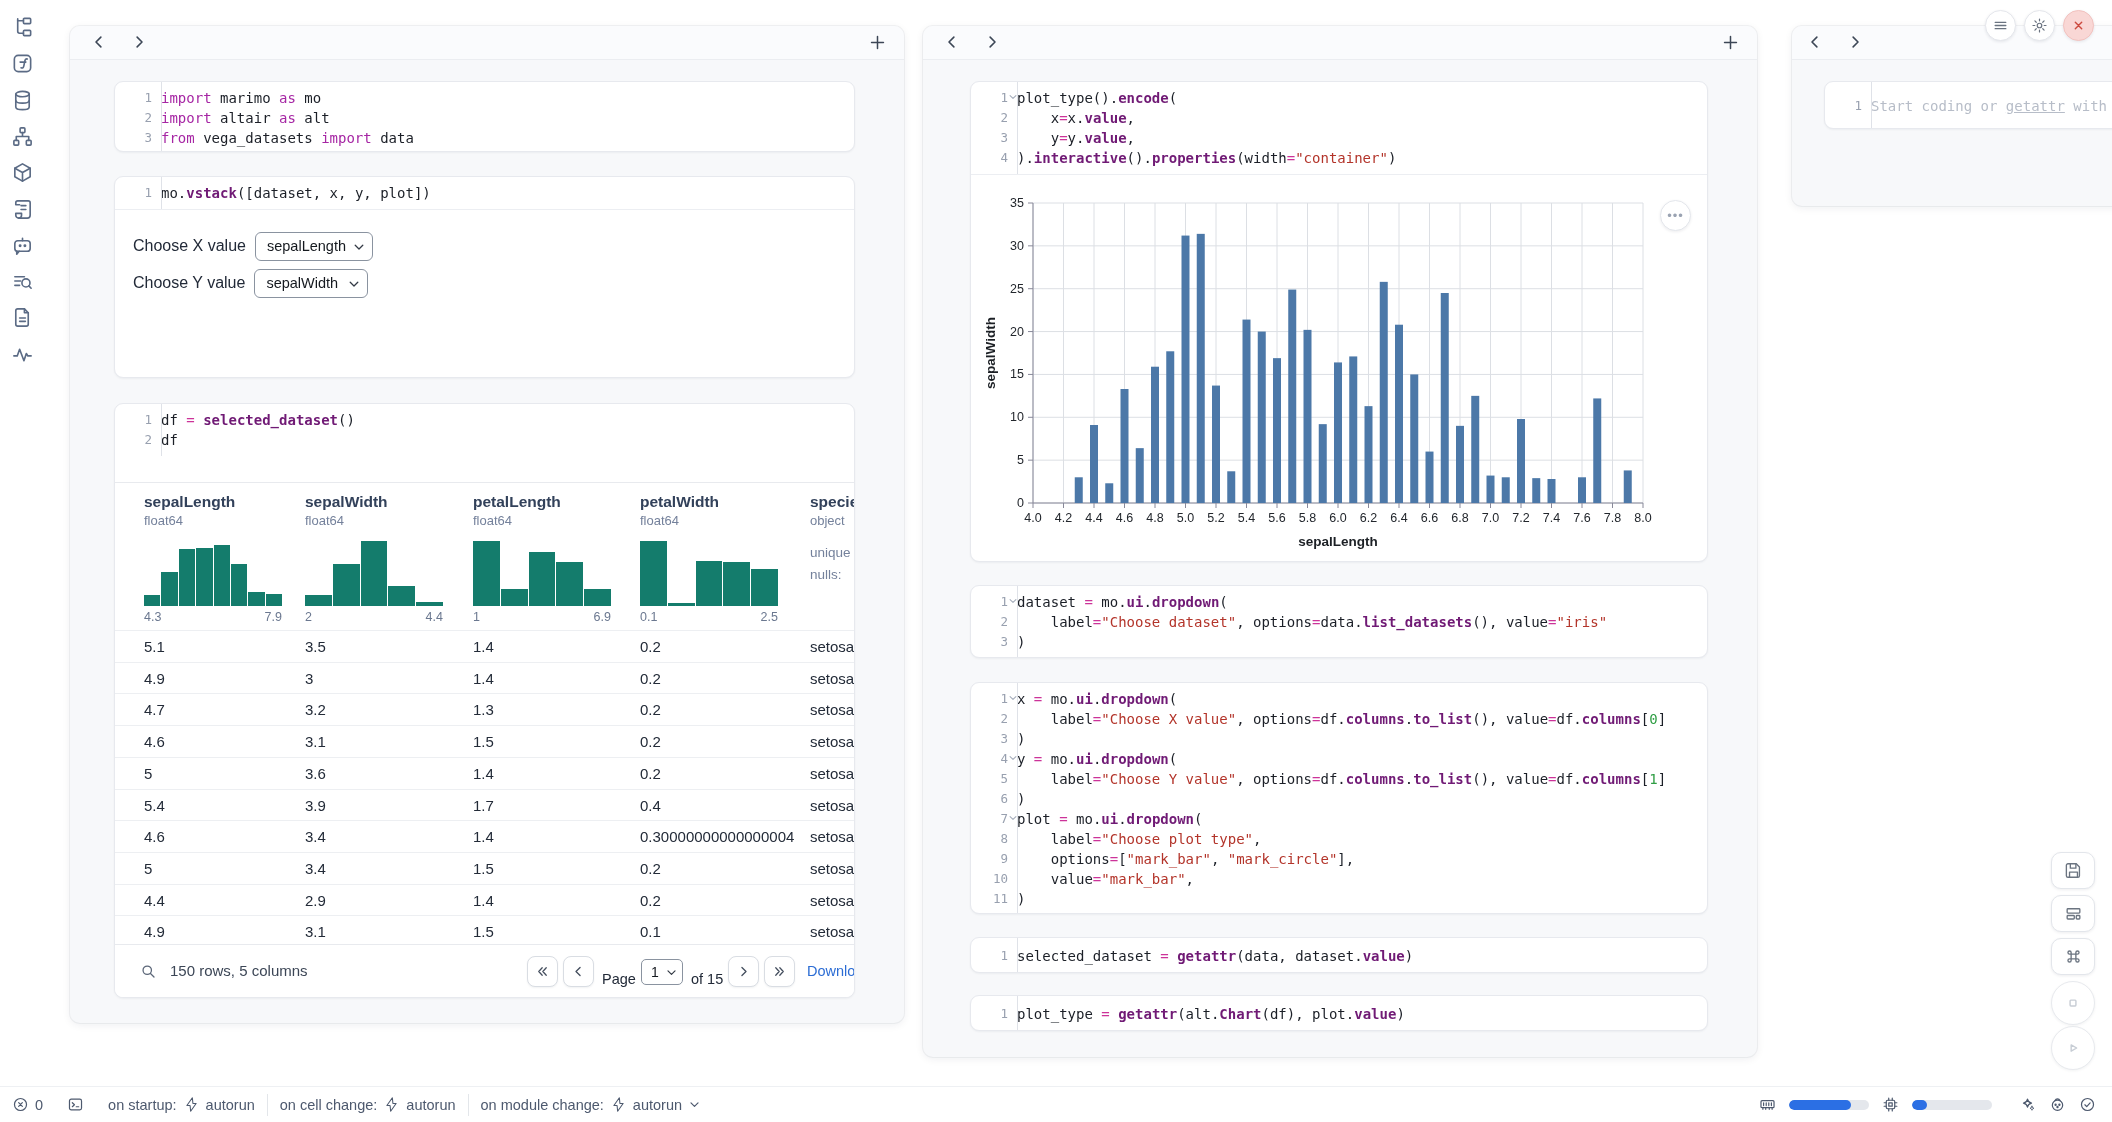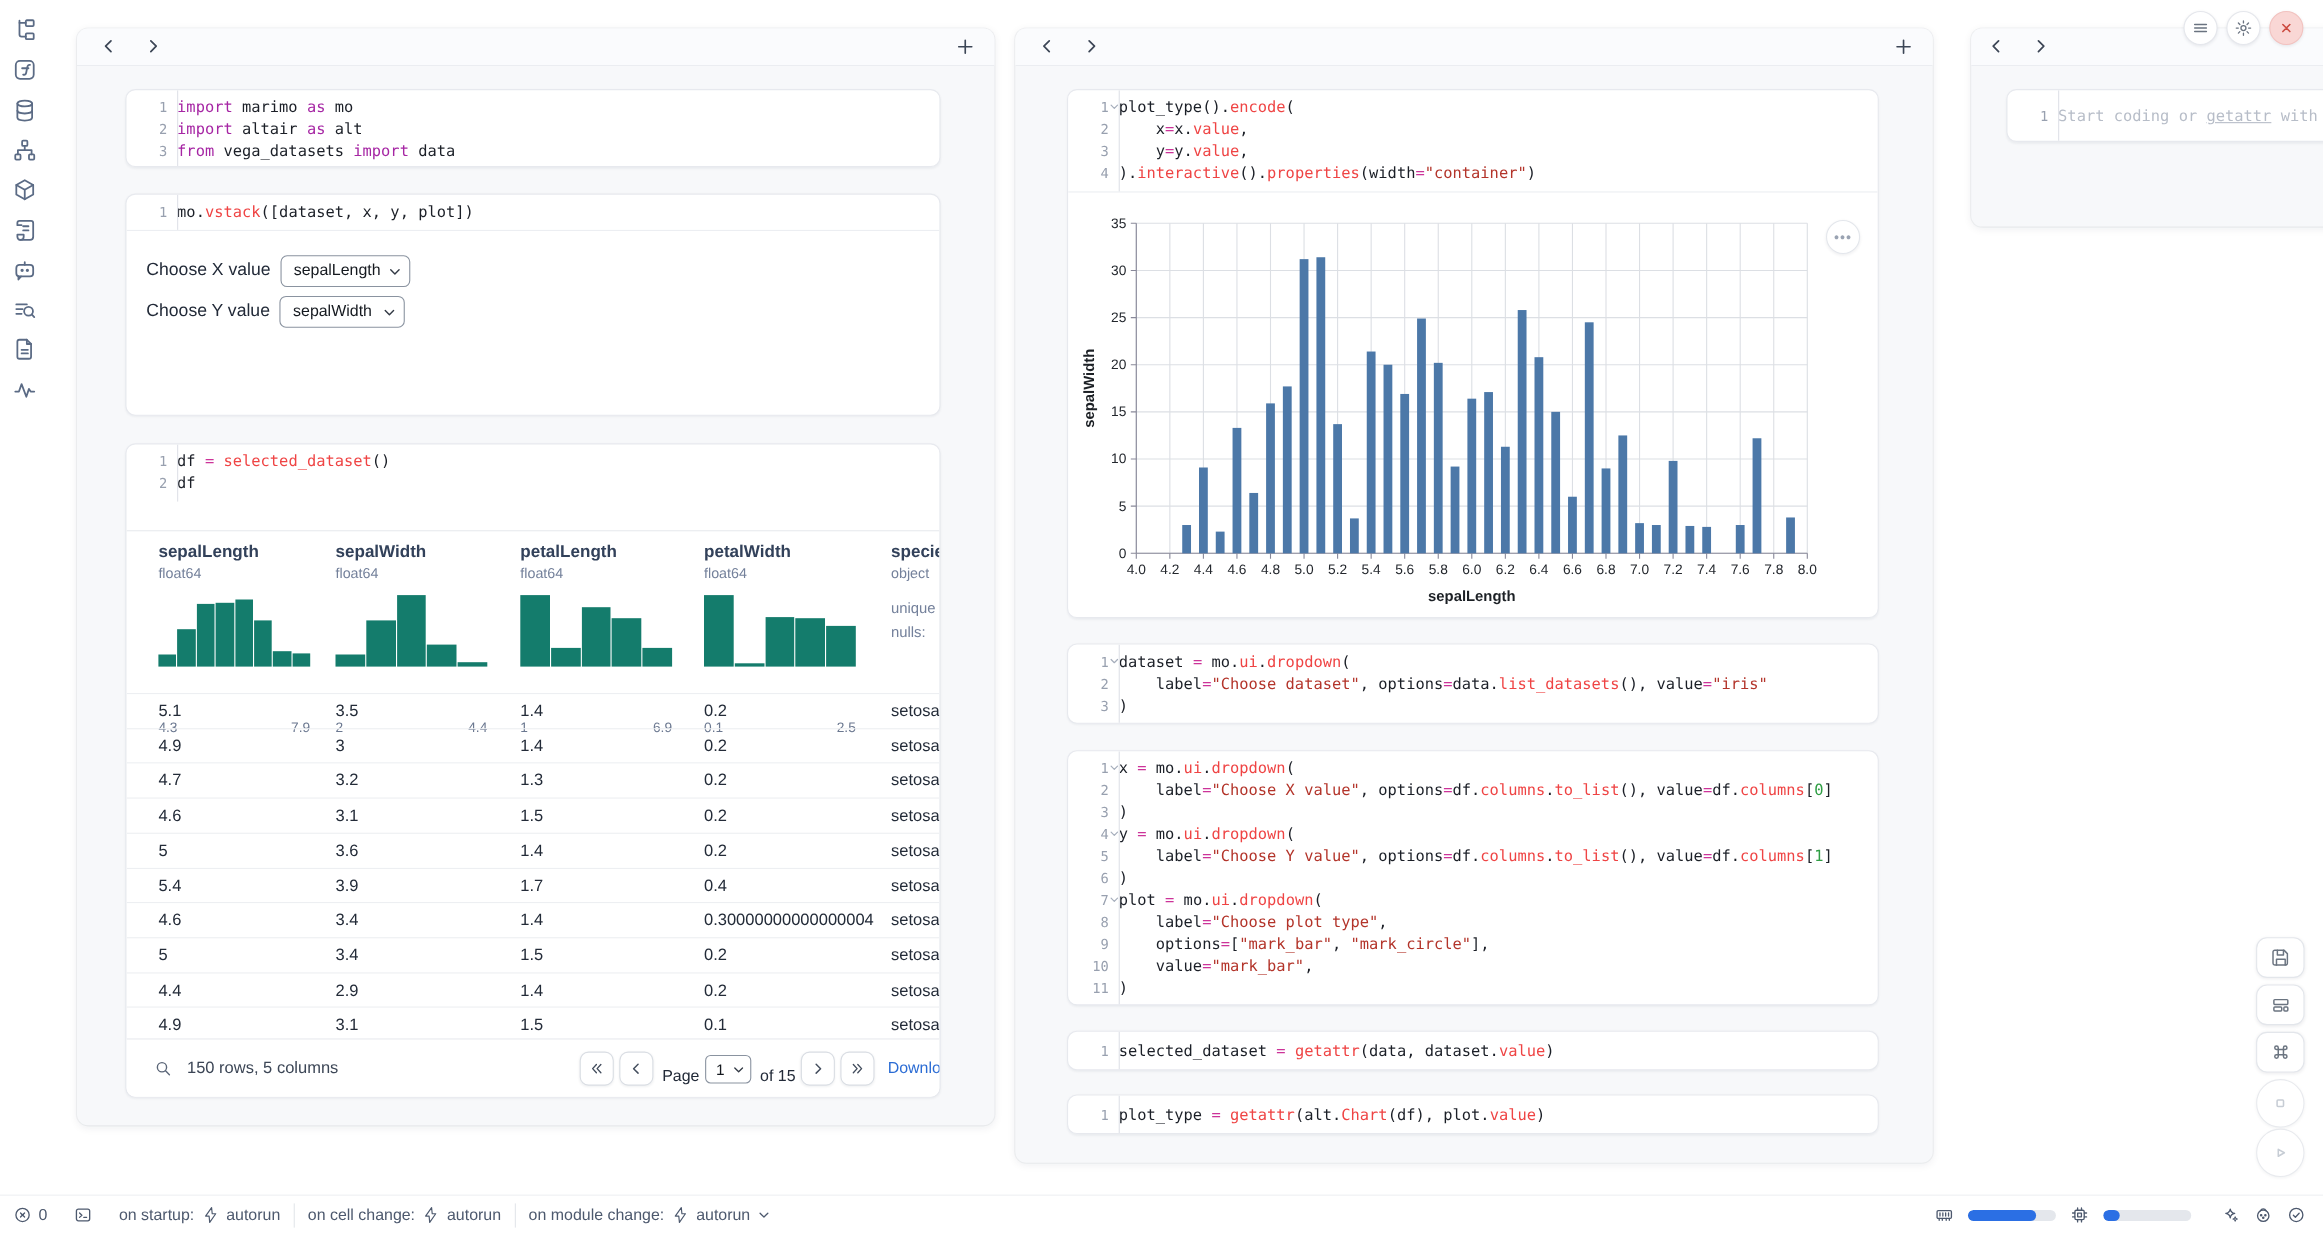--- a/index.html
+++ b/index.html
@@ -28,42 +28,42 @@
         box-shadow:0 1px 2px rgba(20,30,50,.05);overflow:hidden;}
   .code{position:relative;padding:6px 0;}
   .code:before{content:"";position:absolute;left:46px;top:0;bottom:0;width:1px;background:#dfe2e8;}
   .cl{display:flex;height:20px;line-height:20px;font-family:"DejaVu Sans Mono",monospace;font-size:14px;}
   .g{width:46px;flex:0 0 46px;text-align:right;padding-right:9px;color:#98a0af;font-size:12.5px;
      font-family:"DejaVu Sans Mono",monospace;position:relative;}
   .fold{position:absolute;right:-1px;top:4px;color:#a5adbb;cursor:pointer;}
   .fold svg{width:10px;height:10px;}
   .c{white-space:pre;color:#1b1f27;}
   .tk-k{color:#a626a4;}
-  .tk-f{color:#ef4444;}
+  .tk-f{color:#701a75;font-weight:bold;}
   .tk-s{color:#b3342a;}
   .tk-o{color:#cc3399;}
   .tk-n{color:#2f9e44;}
 
   
   .form{position:absolute;left:18px;top:240px;right:10px;}
   .form-row{display:flex;align-items:center;height:30px;margin-bottom:7px;}
   .form-label{font-size:16px;color:#222a38;margin-right:9px;}
   .sel{position:relative;height:29px;border:1px solid #8a93a0;border-radius:6px;background:#fff;
        display:flex;align-items:center;padding:0 26px 0 11px;font-size:14.5px;color:#15191f;cursor:pointer;}
   .sel .chev{position:absolute;right:6px;top:7px;color:#333a45;}
   .sel .chev svg{width:14px;height:14px;}
 
   
   .twrap{position:absolute;left:0;right:0;overflow:hidden;border-top:1px solid #e8eaee;}
   .thr{position:absolute;font-size:15.5px;font-weight:bold;color:#32415a;}
   .tht{position:absolute;font-size:13px;color:#74819b;}
   .thmeta{position:absolute;font-size:13.5px;color:#74819b;}
   .hist{position:absolute;display:flex;align-items:flex-end;gap:1px;}
   .hist div{background:#147c6c;flex:1;}
-  .hmin,.hmax{position:absolute;font-size:12.5px;color:#6b7890;margin-top:44px;}
+  .hmin,.hmax{position:absolute;font-size:12.5px;color:#6b7890;}
   .trow{position:absolute;left:0;right:0;height:32px;border-top:1px solid #edeff2;}
   .tcell{position:absolute;top:0;height:32px;line-height:32px;font-size:15px;color:#232b38;white-space:nowrap;}
   .tfoot{position:absolute;left:0;right:0;bottom:0;height:53px;border-top:1px solid #e8eaee;background:#fff;}
   .tsummary{position:absolute;left:55px;top:17px;font-size:15px;color:#3c4656;}
   .searchico{position:absolute;left:24px;top:17px;color:#5b6678;}
   .searchico svg{width:18px;height:18px;}
   .pagbtn{position:absolute;top:11px;width:31px;height:31px;background:#fff;border:1px solid #d9dde3;
           border-radius:8px;box-shadow:0 1px 2px rgba(20,30,50,.06);color:#444e5e;cursor:pointer;
           display:flex;align-items:center;justify-content:center;}
   .pagbtn svg{width:15px;height:15px;}

